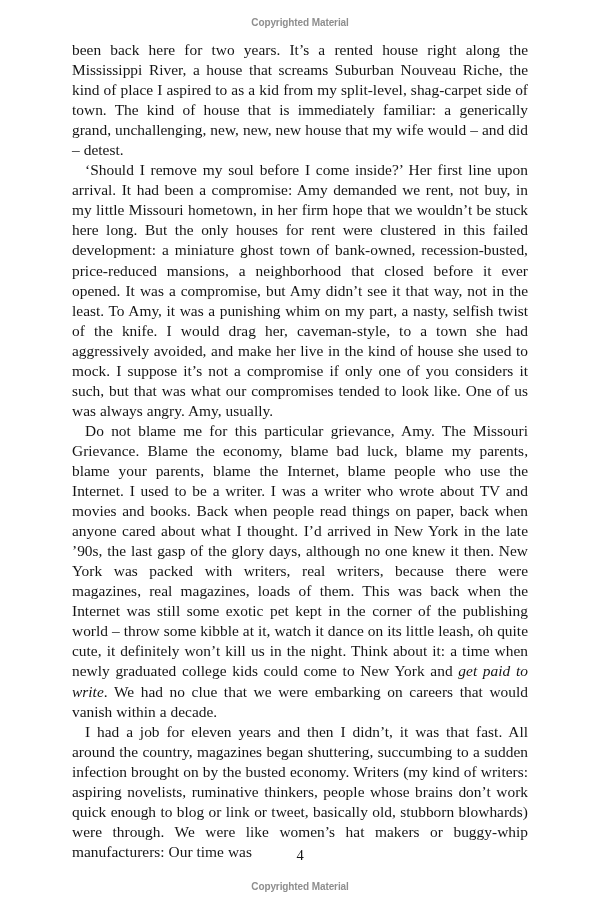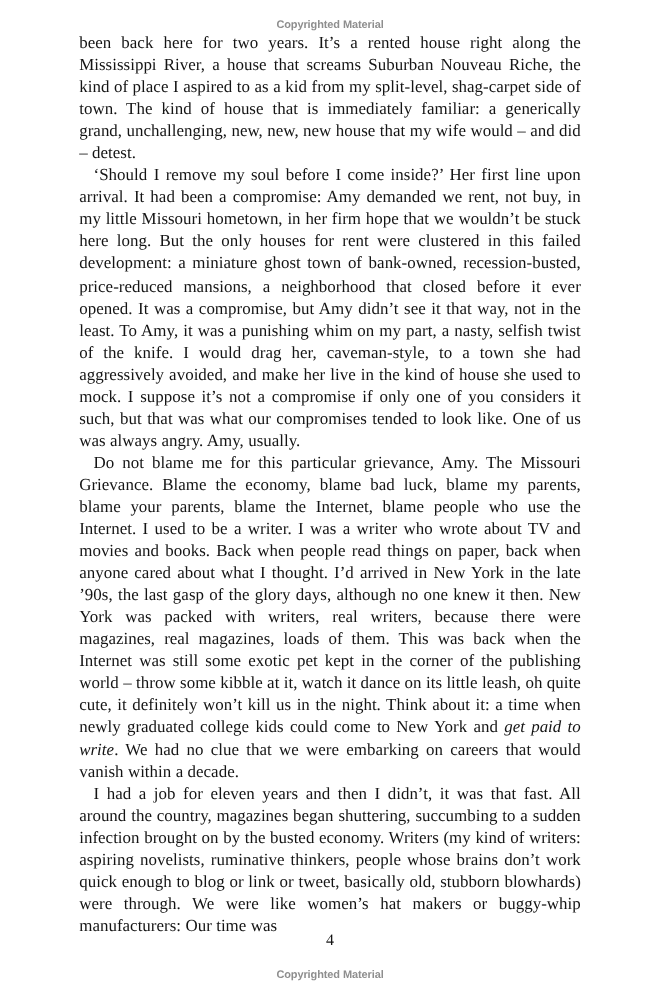--- a/index.html
+++ b/index.html
@@ -34,21 +34,21 @@
     letter-spacing: -0.1px;
     color: #8e8e8e;
     user-select: none;
   }
   .watermark.top { top: 17px; }
   .watermark.bottom { top: 881px; }
 
   .text-column {
     position: absolute;
     left: 72px;
-    top: 30px;
+    top: 40px;
     width: 456px;
   }
 
   p.body-par {
     margin: 0;
     font-size: 15.4px;
     line-height: 20.05px;
     text-align: justify;
     text-justify: inter-word;
     hyphens: none;

